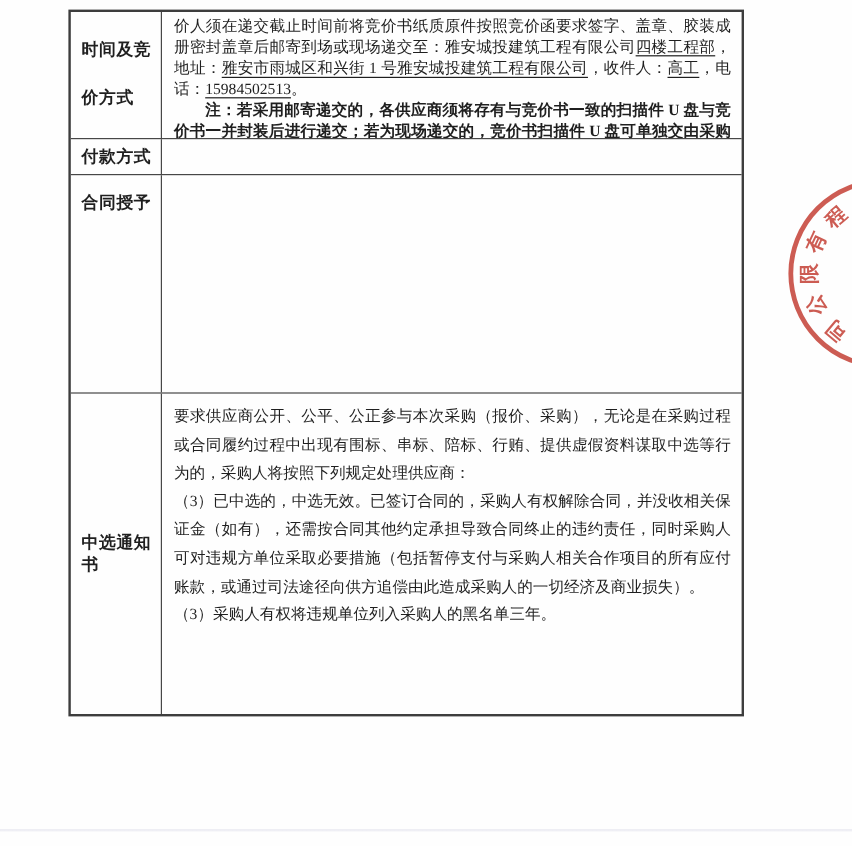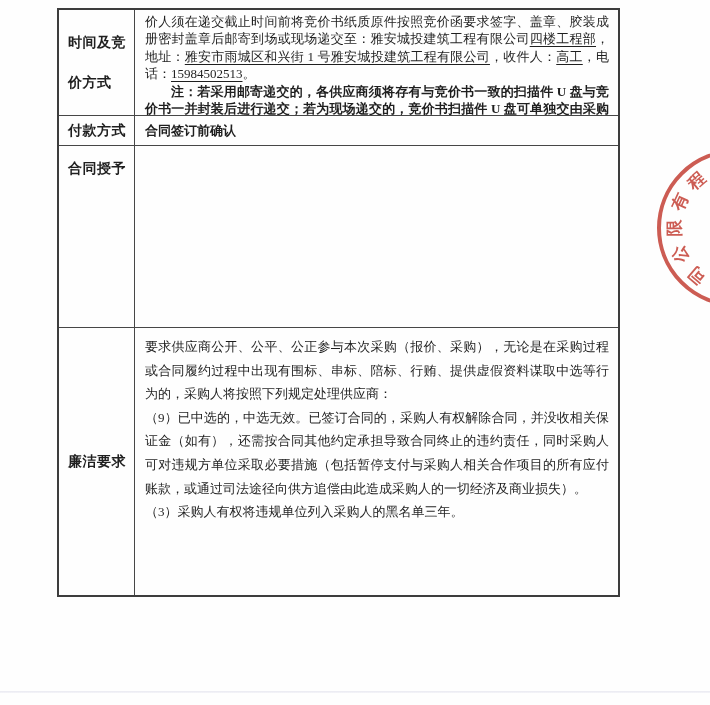--- a/index.html
+++ b/index.html
@@ -64,32 +64,29 @@
   <div class="doc-table">
       <div class="trow row0">
         <div class="tlabel">时间及竞价方式</div>
         <div class="tcell">
           <p><span>价人须在递交截止时间前将竞价书纸质原件按照竞价函要求签字、盖章、胶装成册密封盖章后邮寄到场或现场递交至：雅安城投建筑工程有限公司</span><span class="u">四楼工程部</span><span>，地址：</span><span class="u">雅安市雨城区和兴街 1 号雅安城投建筑工程有限公司</span><span>，收件人：</span><span class="u">高工</span><span>，电话：</span><span class="u">15984502513</span><span>。</span></p>
           <p class="bold indent"><span>注：若采用邮寄递交的，各供应商须将存有与竞价书一致的扫描件 U 盘与竞价书一并封装后进行递交；若为现场递交的，竞价书扫描件 U 盘可单独交由采购人现场拷贝后予以归还。</span></p>
         </div>
       </div>
       <div class="trow row1">
         <div class="tlabel">付款方式</div>
-        <div class="tcell">
-          <p><span>合同签订前确认</span></p>
-        </div>
       </div>
       <div class="trow row2">
         <div class="tlabel">合同授予</div>
       </div>
       <div class="trow row3">
-        <div class="tlabel">廉洁要求</div>
+        <div class="tlabel">中选通知书</div>
         <div class="tcell">
           <p><span>要求供应商公开、公平、公正参与本次采购（报价、采购），无论是在采购过程或合同履约过程中出现有围标、串标、陪标、行贿、提供虚假资料谋取中选等行为的，采购人将按照下列规定处理供应商：</span></p>
-          <p><span>（9）已中选的，中选无效。已签订合同的，采购人有权解除合同，并没收相关保证金（如有），还需按合同其他约定承担导致合同终止的违约责任，同时采购人可对违规方单位采取必要措施（包括暂停支付与采购人相关合作项目的所有应付账款，或通过司法途径向供方追偿由此造成采购人的一切经济及商业损失）。</span></p>
+          <p><span>（3）已中选的，中选无效。已签订合同的，采购人有权解除合同，并没收相关保证金（如有），还需按合同其他约定承担导致合同终止的违约责任，同时采购人可对违规方单位采取必要措施（包括暂停支付与采购人相关合作项目的所有应付账款，或通过司法途径向供方追偿由此造成采购人的一切经济及商业损失）。</span></p>
           <p><span>（3）采购人有权将违规单位列入采购人的黑名单三年。</span></p>
         </div>
       </div>
     </div>
 
   <svg class="seal" viewBox="0 0 93 168" xmlns="http://www.w3.org/2000/svg">
     <g id="seal-group" opacity="0.82">
       <circle id="seal-ring" cx="119" cy="82" r="77" fill="none" stroke-width="4" stroke="#c2392e"></circle>
       <g id="seal-chars" font-size="17" font-weight="700">
           <text transform="translate(83.0,39.1) rotate(-40)" fill="#c2392e" text-anchor="middle">程</text>

